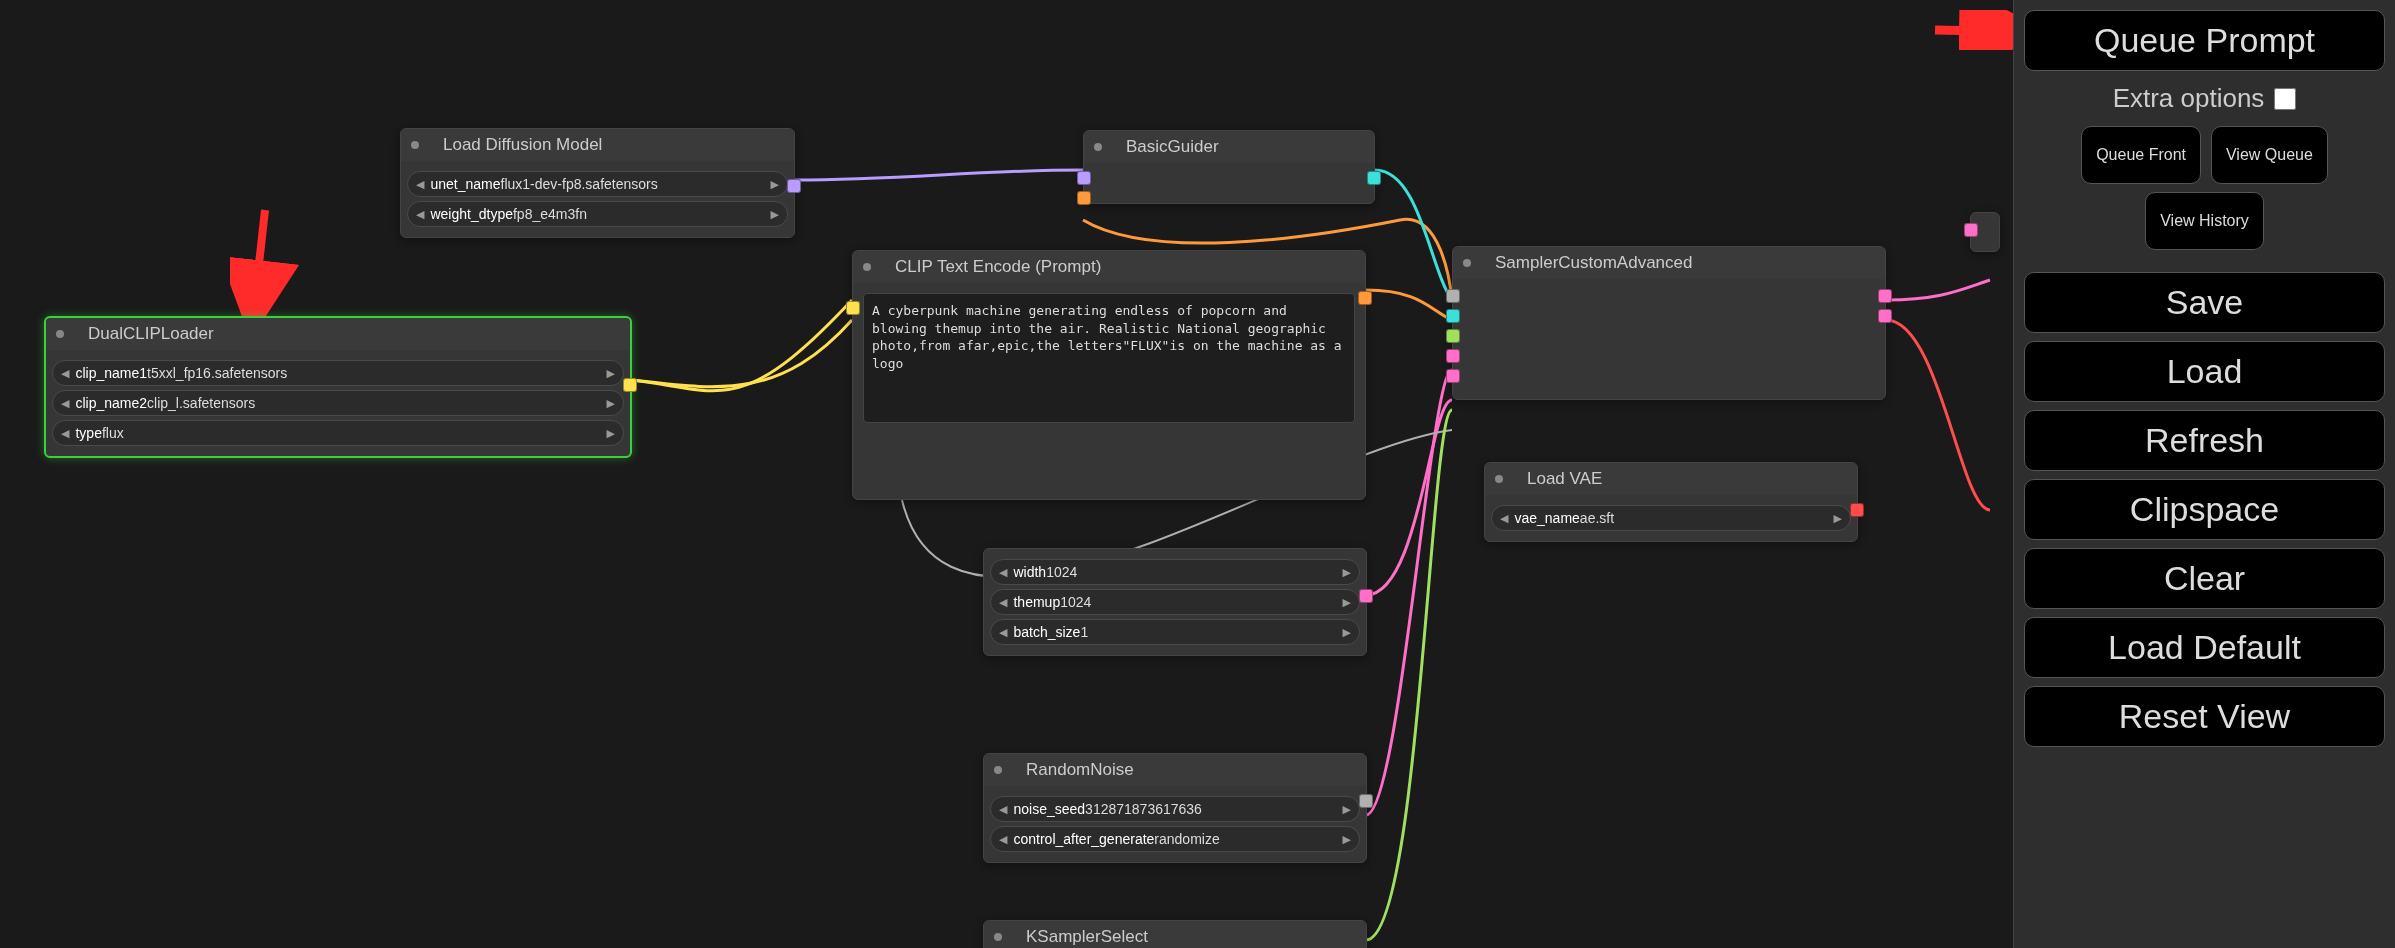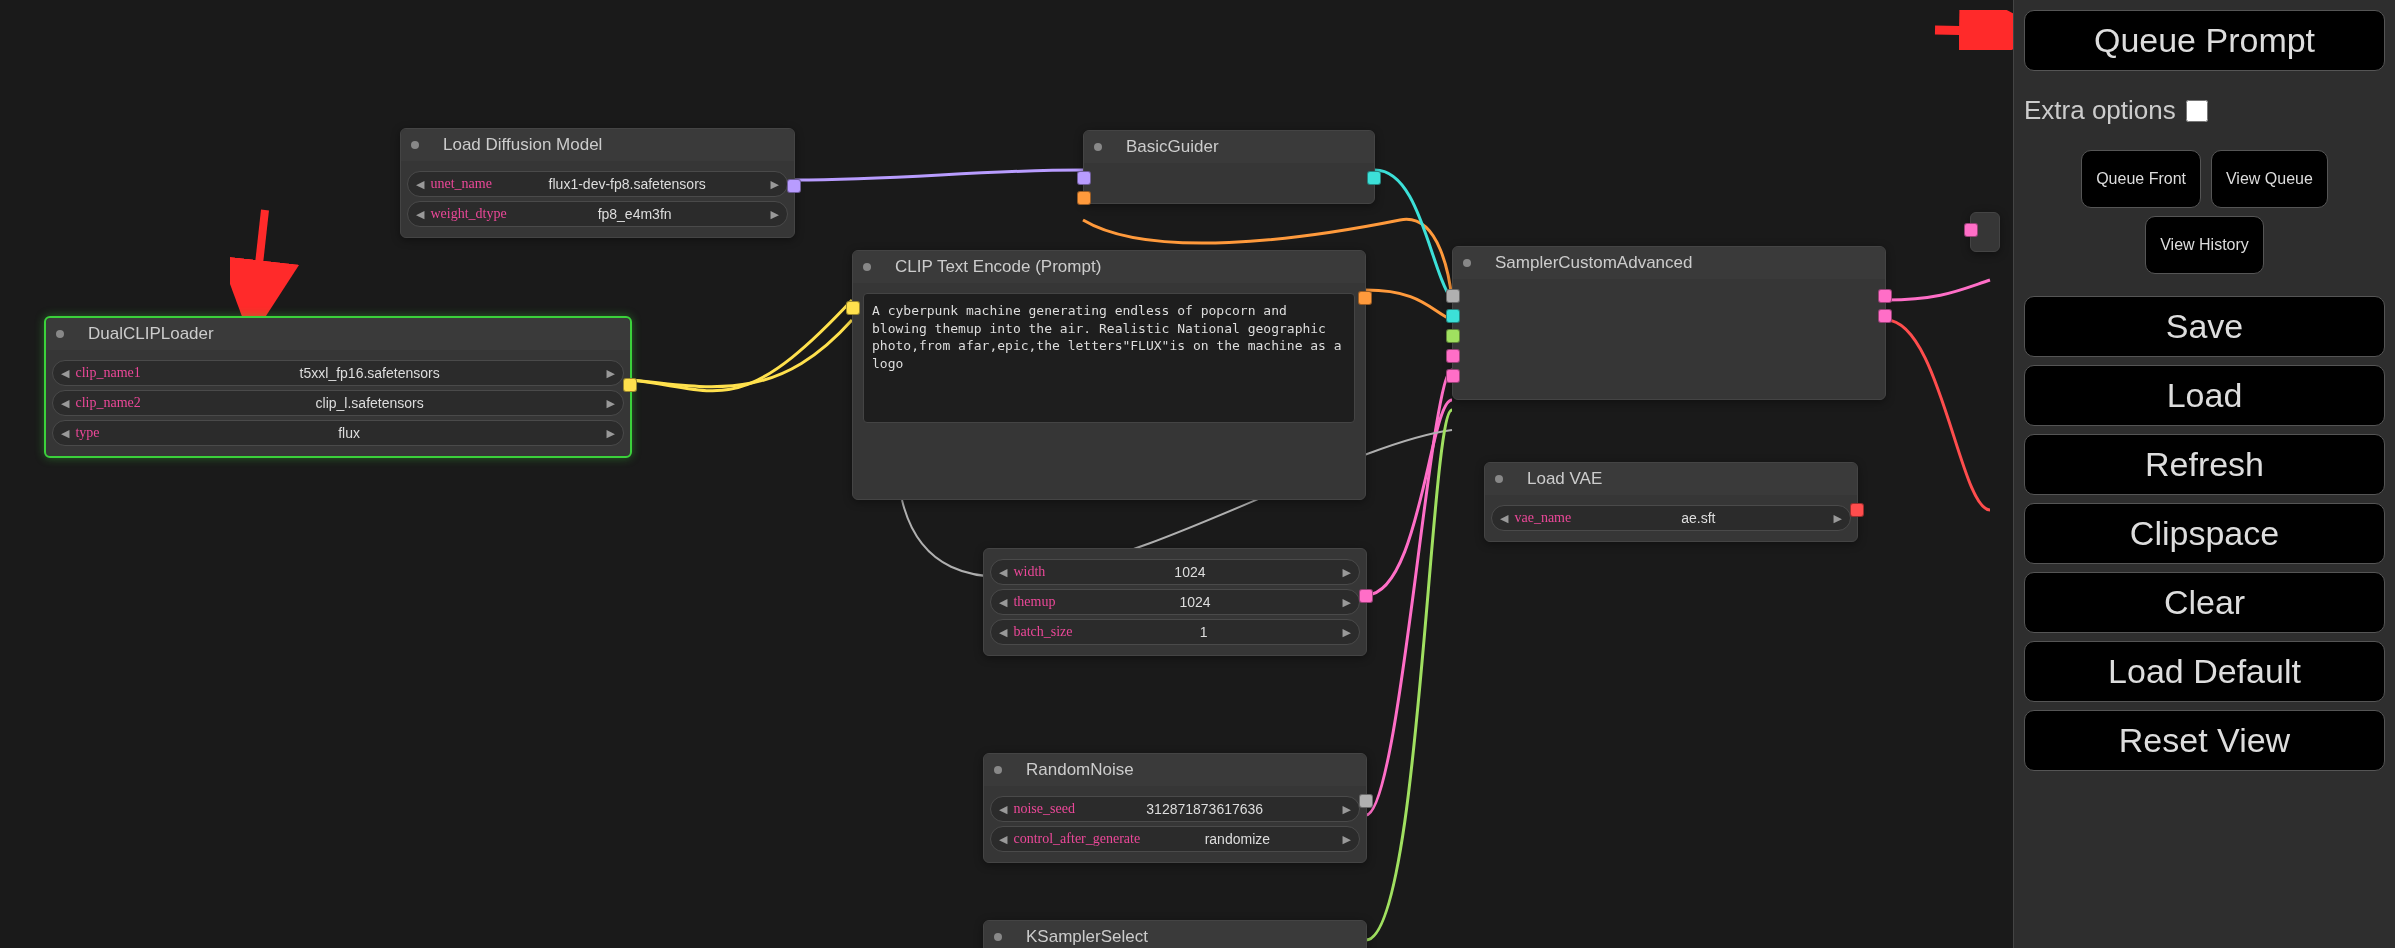--- a/index.html
+++ b/index.html
@@ -59,29 +59,28 @@
   padding: 0 4px;
   font-size: 14px;
 }
 .widget .arrow {
   color: #999;
   font-size: 11px;
   padding: 0 4px;
   cursor: pointer;
 }
 .widget .wlabel {
-  color: #ec4899;
+  color: #ffffff;
   flex: 0 0 auto;
   padding-left: 2px;
-  font-family: Liberation Serif, serif;
 }
 .widget .wvalue {
   color: #ddd;
   flex: 1;
-  text-align: center;
+  text-align: left;
   padding-right: 4px;
 }
 .prompt-text {
   background: #1e1e1e;
   color: #ddd;
   font-family: monospace;
   font-size: 13px;
   line-height: 1.35;
   border: 1px solid #444;
   border-radius: 4px;
@@ -130,25 +129,25 @@
   padding: 10px 0;
 }
 .sidebar .row {
   display: flex;
   gap: 10px;
   justify-content: center;
 }
 .extra-options {
   display: flex;
   align-items: center;
-  justify-content: flex-start;
+  justify-content: center;
   gap: 10px;
   color: #ccc;
   font-size: 26px;
-  margin: 16px 0;
+  margin: 4px 0;
 }
 .extra-options input[type="checkbox"]{
   width: 22px;
   height: 22px;
 }
 svg.wires {
   position: absolute;
   inset: 0;
   width: 100%;
   height: 100%;

